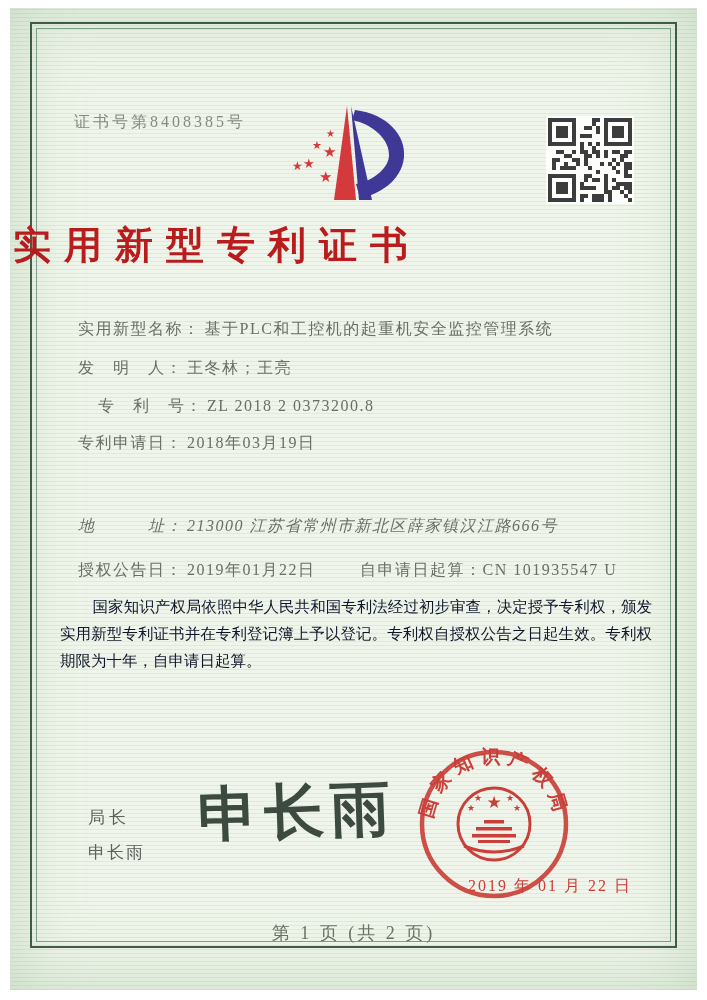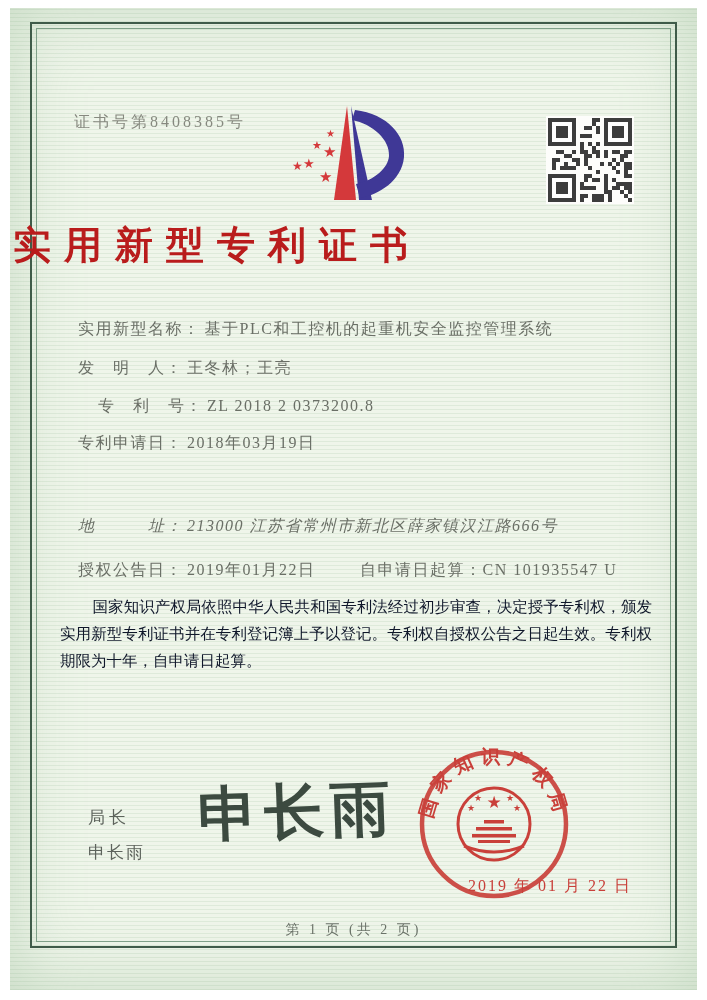--- a/index.html
+++ b/index.html
@@ -55,21 +55,21 @@
 
   .signature { position:absolute; left:198px; top:772px; width:210px;
     font-size:60px; font-weight:bold; color:#3c4a40; letter-spacing:6px;
     transform:rotate(-2deg); white-space:nowrap; }
 
   .seal { position:absolute; left:414px; top:744px; width:160px; height:160px; }
   .seal-date { position:absolute; left:424px; top:876px; font-size:16px;
     color:#c9403a; letter-spacing:2px; white-space:nowrap; z-index:3;margin-left:44px; }
 
   .page-number { position:absolute; left:0; right:0; top:921px; text-align:center;
-    font-size:14px; color:#6a7268; letter-spacing:3px; }
+    font-size:18px; color:#6a7268; letter-spacing:3px; }
   .back-note { position:absolute; left:0; right:0; top:957px; text-align:center;
     font-size:13.5px; color:#8e9b8c; letter-spacing:4px; }
 </style>
 </head>
 <body>
 
 <div class="page">
   <div class="paper"></div>
   <div class="frame-outer">
     <div class="frame-inner"></div>

